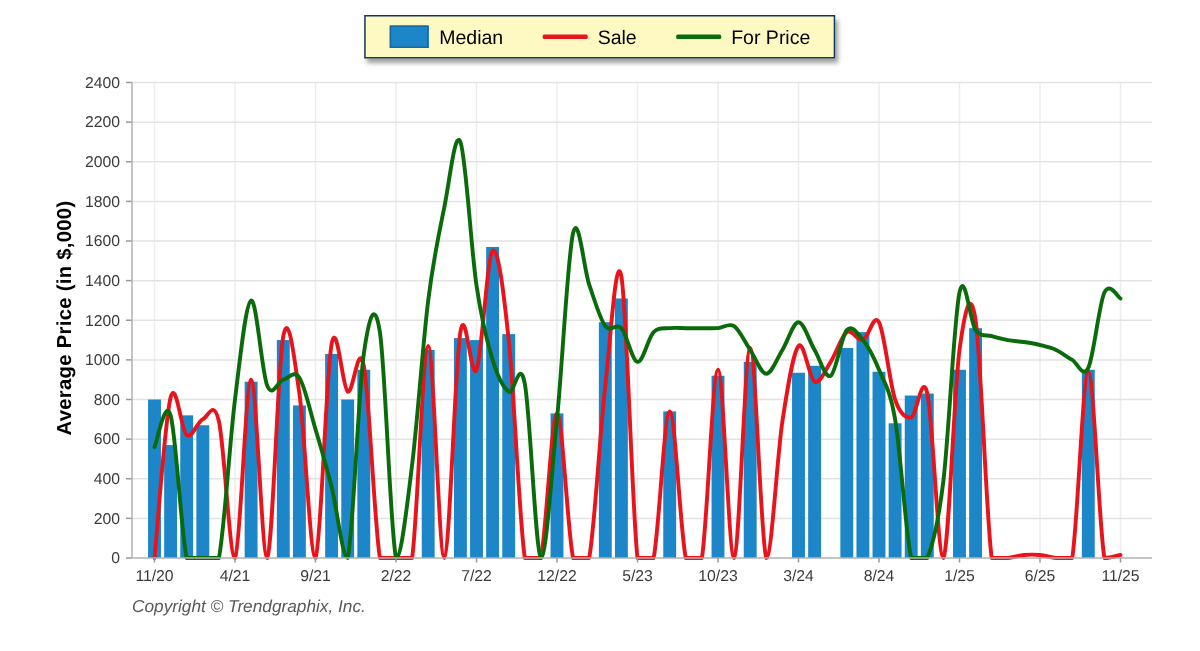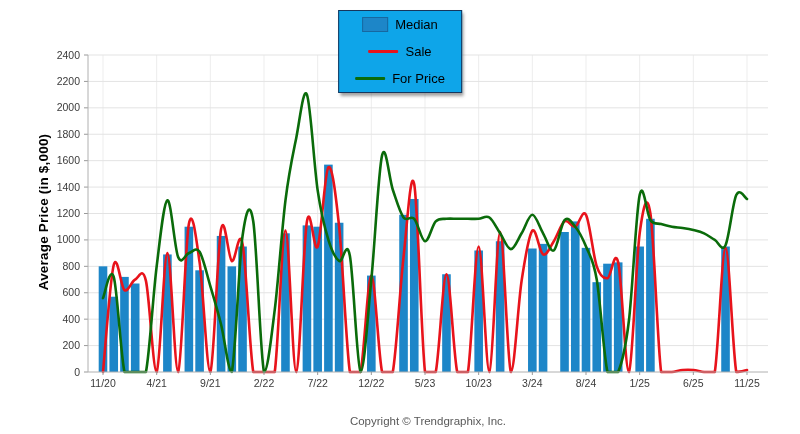--- a/index.html
+++ b/index.html
@@ -1,30 +1,30 @@
 <!DOCTYPE html>
 <html><head>
 <meta charset="utf-8">
 <style>
   html,body{margin:0;padding:0;background:#ffffff;}
   body{width:800px;height:434px;position:relative;overflow:hidden;
        font-family:"Liberation Sans", sans-serif;}
   #chart-wrap{position:absolute;inset:0;}
   svg{position:absolute;left:0;top:0;}
   #legend{position:absolute;top:10px;left:50%;transform:translateX(-50%);
-          background:#0ea5e9;border:1px solid #16365c;box-shadow:2px 3px 3px rgba(80,80,80,.55);
-          display:flex;align-items:center;gap:12px;padding:6px 16px;z-index:5;flex-direction:column;}
+          background:#fef9c3;border:1px solid #16365c;box-shadow:2px 3px 3px rgba(80,80,80,.55);
+          display:flex;align-items:center;gap:26px;padding:6px 16px;z-index:5;}
   .legend-item{display:flex;align-items:center;gap:7px;font-size:13px;color:#000;}
   .swatch-bar{width:24px;height:13px;background:#1d86c8;border:1px solid #1668a0;}
   .swatch-line{width:30px;height:3px;border-radius:1px;}
   #y-title{position:absolute;left:43px;top:212px;transform:translate(-50%,-50%) rotate(-90deg);
            transform-origin:center;font-size:13.5px;font-weight:bold;color:#000;white-space:nowrap;
            letter-spacing:.2px;}
-  #copyright{position:absolute;left:88px;width:680px;top:415px;text-align:center;
-             font-size:11.5px;color:#595959;}
+  #copyright{position:absolute;left:88px;width:680px;top:399px;text-align:left;
+             font-size:11.5px;color:#595959;font-style:italic;}
 </style>
 </head>
 <body>
 
 <div id="chart-wrap">
 
   <svg id="plot" width="800" height="434" viewBox="0 0 800 434">
       <line x1="103" y1="55" x2="103" y2="372" stroke="#ededed" stroke-width="1"></line>
       <line x1="156.66666666666666" y1="55" x2="156.66666666666666" y2="372" stroke="#ededed" stroke-width="1"></line>
       <line x1="210.33333333333331" y1="55" x2="210.33333333333331" y2="372" stroke="#ededed" stroke-width="1"></line>

